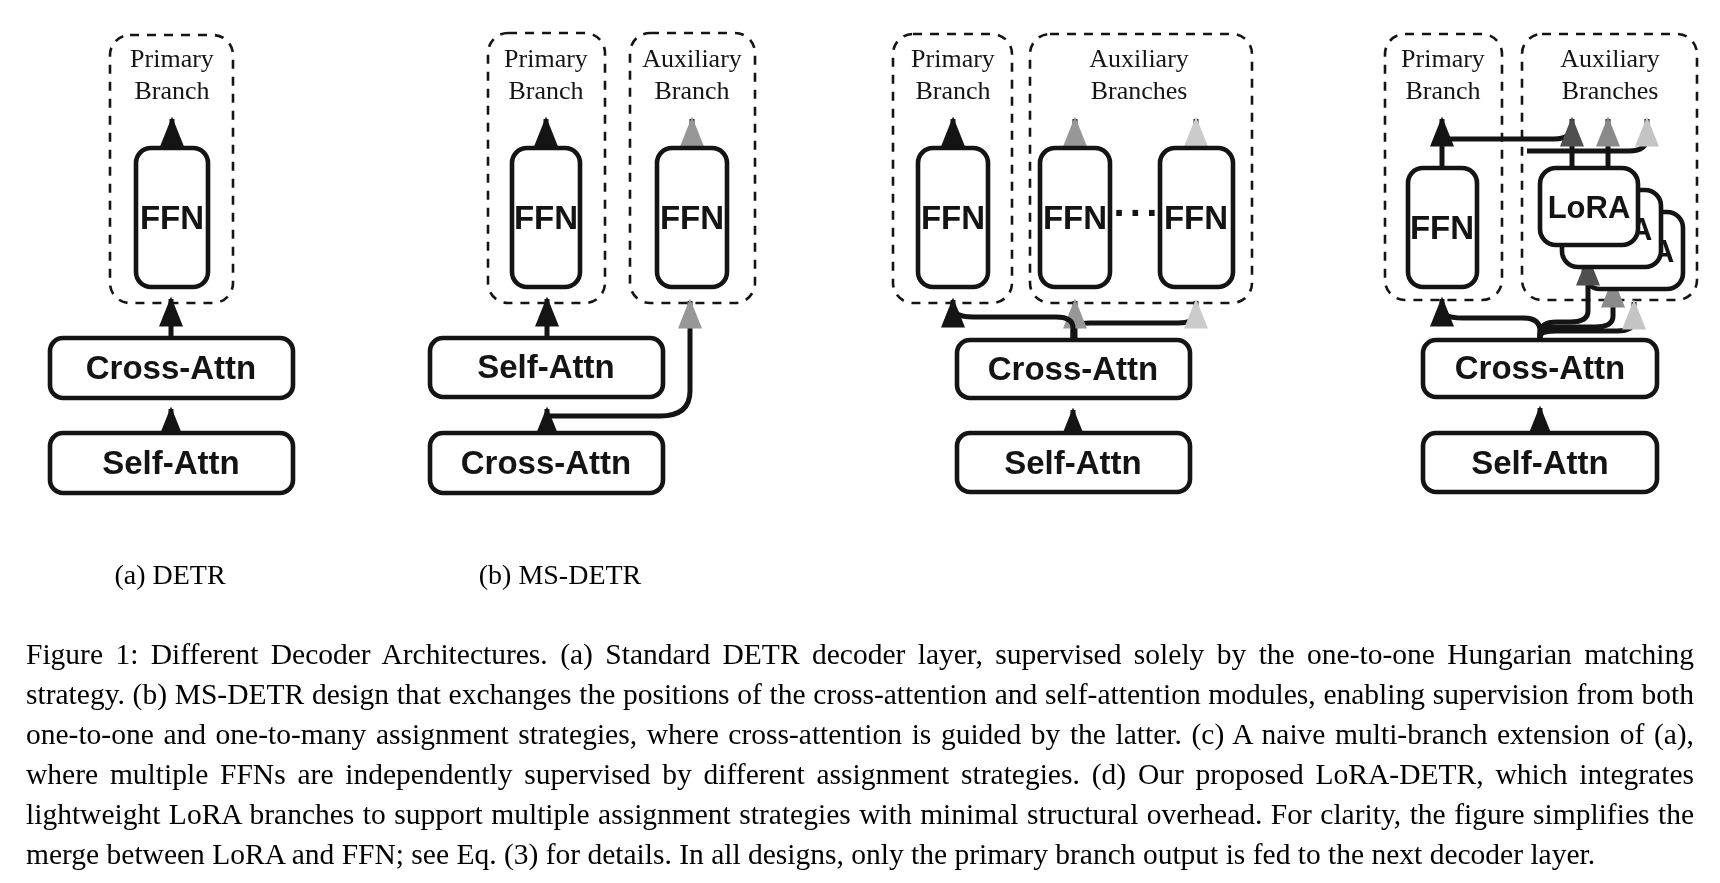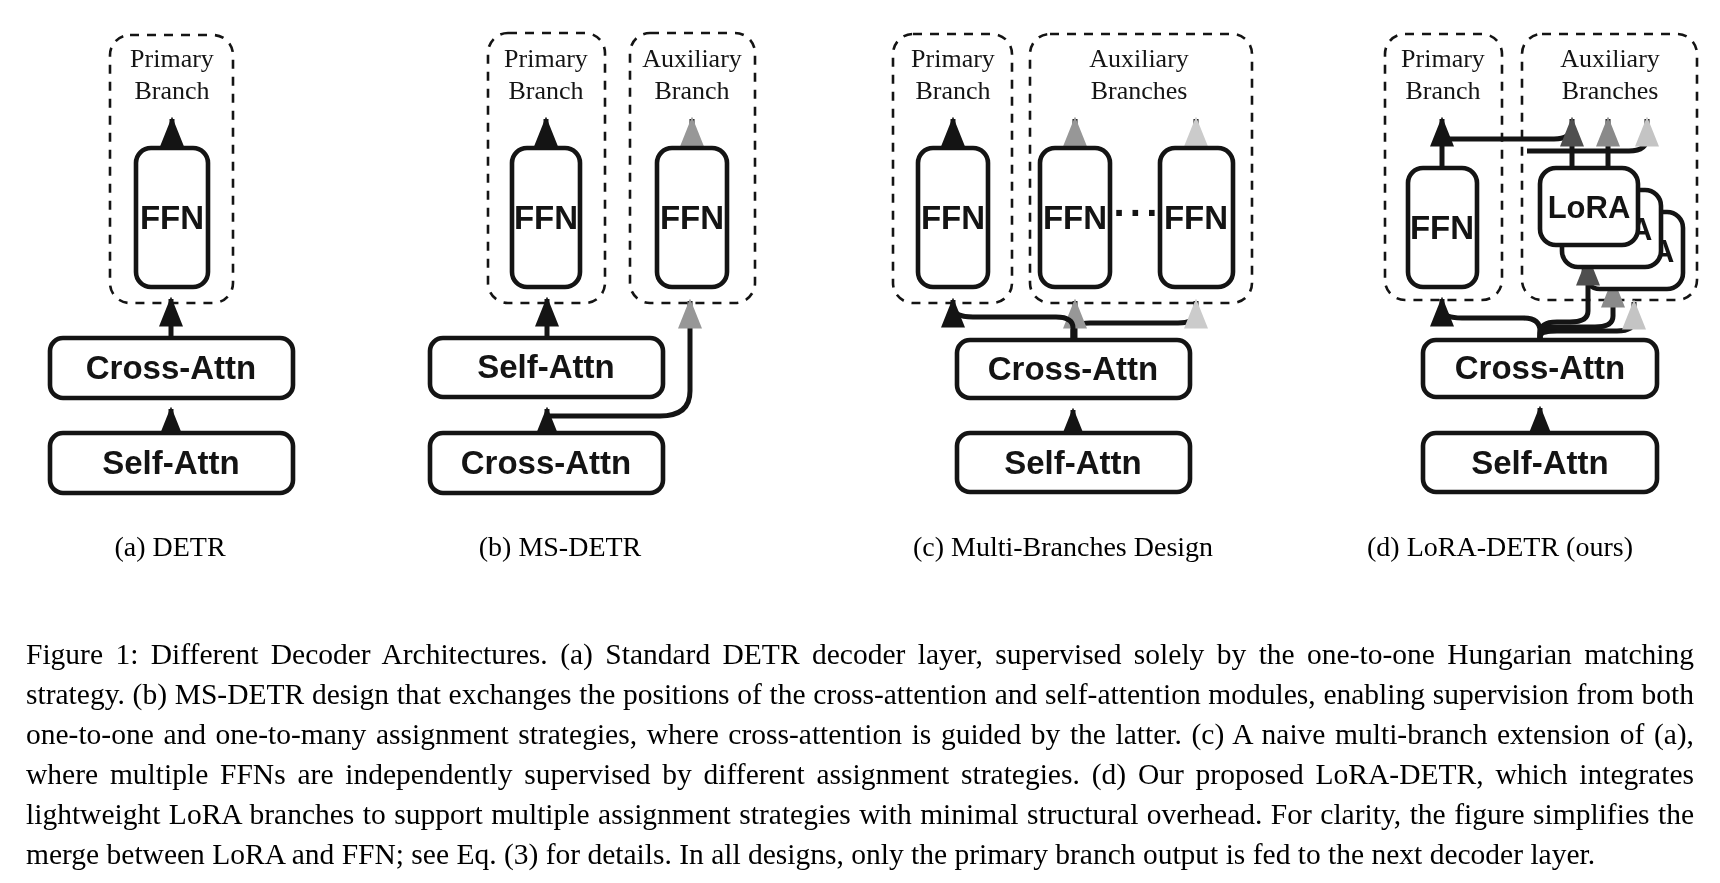--- a/index.html
+++ b/index.html
@@ -4,21 +4,21 @@
 <style>
   html,body{margin:0;padding:0;background:#fff;}
   #stage{position:relative;width:1720px;height:883px;background:#ffffff;overflow:hidden;
          font-family:"Liberation Serif",serif;color:#000;padding-left:33px;}
   svg{position:absolute;left:0;top:0;}
   .dashedbox{fill:none;stroke:#141414;stroke-width:2.6;stroke-dasharray:9 8;}
   .solidbox{fill:#ffffff;stroke:#141414;stroke-width:4.6;}
   .blabel{font-family:"Liberation Sans",sans-serif;font-weight:bold;font-size:33px;fill:#141414;text-anchor:middle;}
   .slabel{font-family:"Liberation Serif",serif;font-size:26px;fill:#141414;text-anchor:middle;}
   .arr{fill:none;stroke:#141414;stroke-width:5;}
-  .subcap{position:absolute;top:531px;transform:translateX(-50%);font-size:28px;white-space:nowrap;}
+  .subcap{position:absolute;top:559px;transform:translateX(-50%);font-size:28px;white-space:nowrap;}
   #caption{position:absolute;left:26px;top:604px;width:1668px;font-size:29.5px;line-height:40px;
            text-align:justify;}
 </style>
 </head>
 <body>
 
 <div id="stage">
 
 <svg width="1720" height="608" viewBox="0 0 1720 608">
   <defs>
@@ -138,18 +138,16 @@
     <rect class="solidbox" x="1423" y="340" width="234" height="57" rx="13"></rect>
     <text class="blabel" x="1540" y="379">Cross-Attn</text>
     <path class="arr" d="M1540,433 L1540,408" marker-end="url(#m-black)"></path>
     <rect class="solidbox" x="1423" y="433" width="234" height="59" rx="13"></rect>
     <text class="blabel" x="1540" y="474">Self-Attn</text>
   </g>
 </svg>
 
 <div class="subcap" style="left:170px;">(a) DETR</div>
 <div class="subcap" style="left:560px;">(b) MS-DETR</div>
-<div class="subcap" style="left:1063px;">(c) Multi-Branches Design</div>
-<div class="subcap" style="left:1500px;">(d) LoRA-DETR (ours)</div>
 
 <p id="caption">Figure 1: Different Decoder Architectures. (a) Standard DETR decoder layer, supervised solely by the one-to-one Hungarian matching strategy. (b) MS-DETR design that exchanges the positions of the cross-attention and self-attention modules, enabling supervision from both one-to-one and one-to-many assignment strategies, where cross-attention is guided by the latter. (c) A naive multi-branch extension of (a), where multiple FFNs are independently supervised by different assignment strategies. (d) Our proposed LoRA-DETR, which integrates lightweight LoRA branches to support multiple assignment strategies with minimal structural overhead. For clarity, the figure simplifies the merge between LoRA and FFN; see Eq. (3) for details. In all designs, only the primary branch output is fed to the next decoder layer.</p>
 
 </div>
 
 </body></html>

